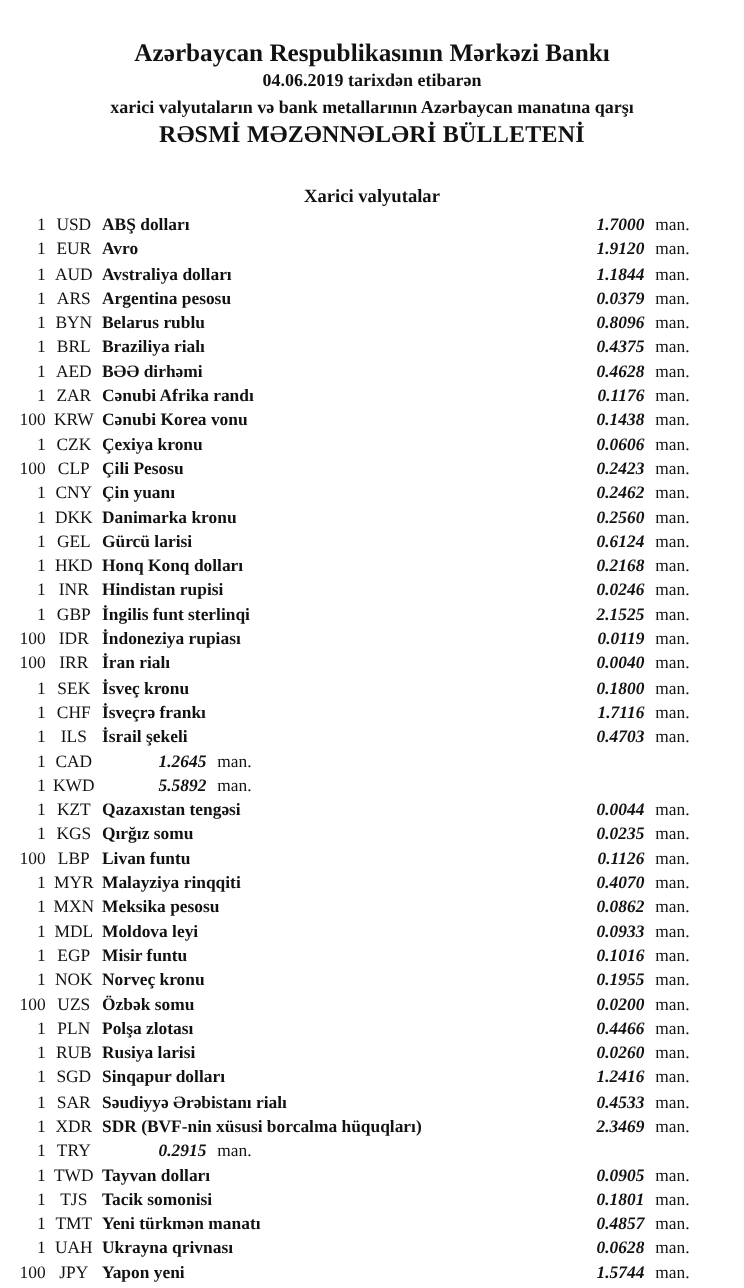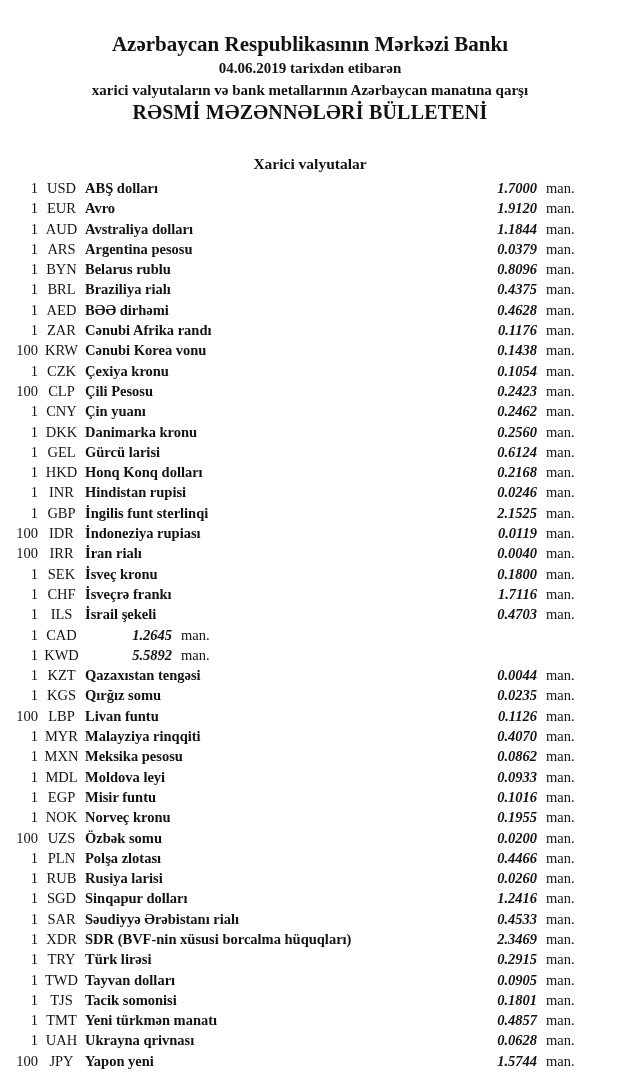--- a/index.html
+++ b/index.html
@@ -129,21 +129,21 @@
         <span class="cell-qty">100</span>
         <span class="cell-code">KRW</span>
         <span class="cell-name">Cənubi Korea vonu</span>
         <span class="cell-rate">0.1438</span>
         <span class="cell-unit">man.</span>
       </div>
       <div class="row">
         <span class="cell-qty">1</span>
         <span class="cell-code">CZK</span>
         <span class="cell-name">Çexiya kronu</span>
-        <span class="cell-rate">0.1054</span>
+        <span class="cell-rate">0.0606</span>
         <span class="cell-unit">man.</span>
       </div>
       <div class="row">
         <span class="cell-qty">100</span>
         <span class="cell-code">CLP</span>
         <span class="cell-name">Çili Pesosu</span>
         <span class="cell-rate">0.2423</span>
         <span class="cell-unit">man.</span>
       </div>
       <div class="row">
@@ -329,21 +329,20 @@
       <div class="row">
         <span class="cell-qty">1</span>
         <span class="cell-code">XDR</span>
         <span class="cell-name">SDR (BVF-nin xüsusi borcalma hüquqları)</span>
         <span class="cell-rate">2.3469</span>
         <span class="cell-unit">man.</span>
       </div>
       <div class="row">
         <span class="cell-qty">1</span>
         <span class="cell-code">TRY</span>
-        <span class="cell-name">Türk lirəsi</span>
         <span class="cell-rate">0.2915</span>
         <span class="cell-unit">man.</span>
       </div>
       <div class="row">
         <span class="cell-qty">1</span>
         <span class="cell-code">TWD</span>
         <span class="cell-name">Tayvan dolları</span>
         <span class="cell-rate">0.0905</span>
         <span class="cell-unit">man.</span>
       </div>

